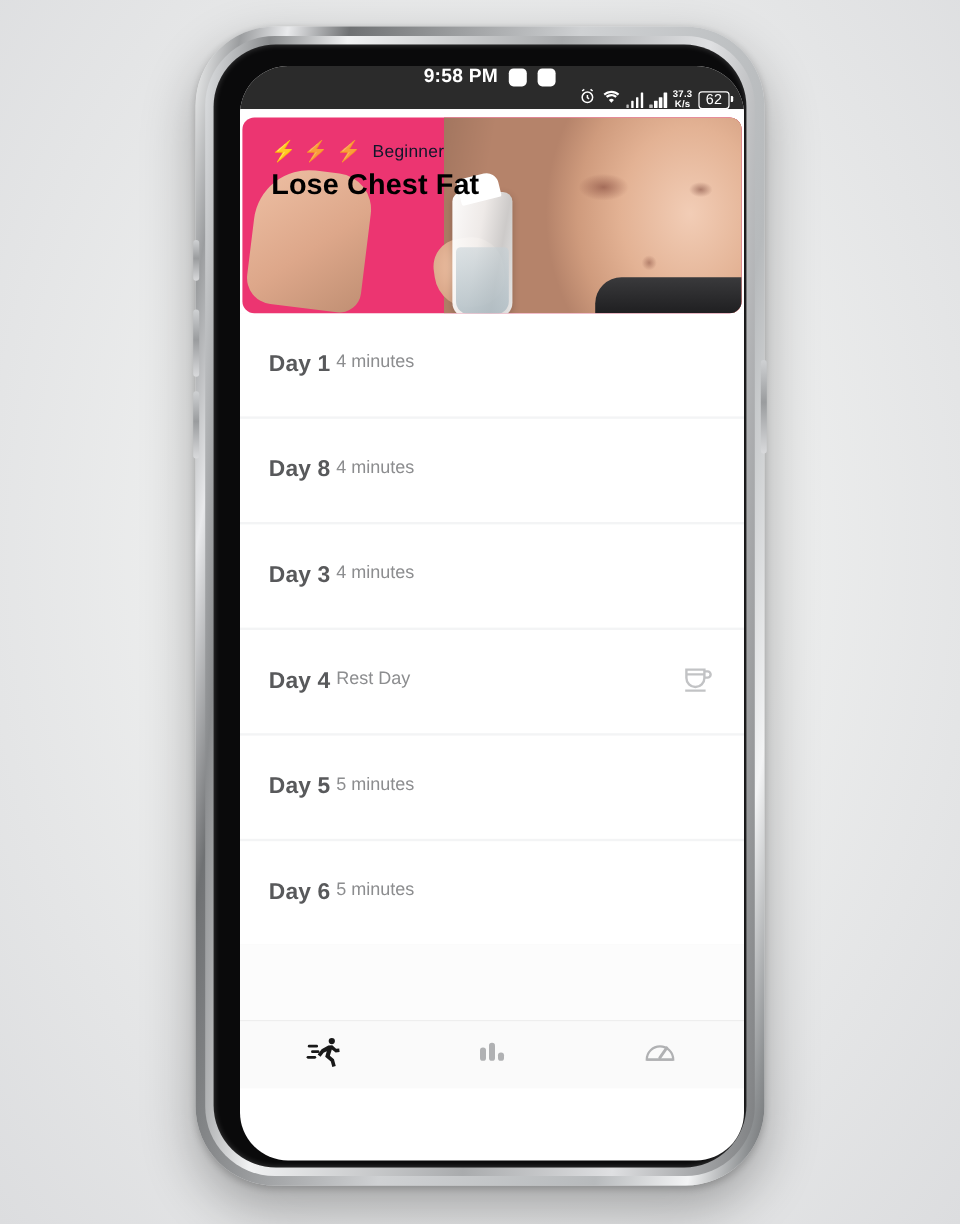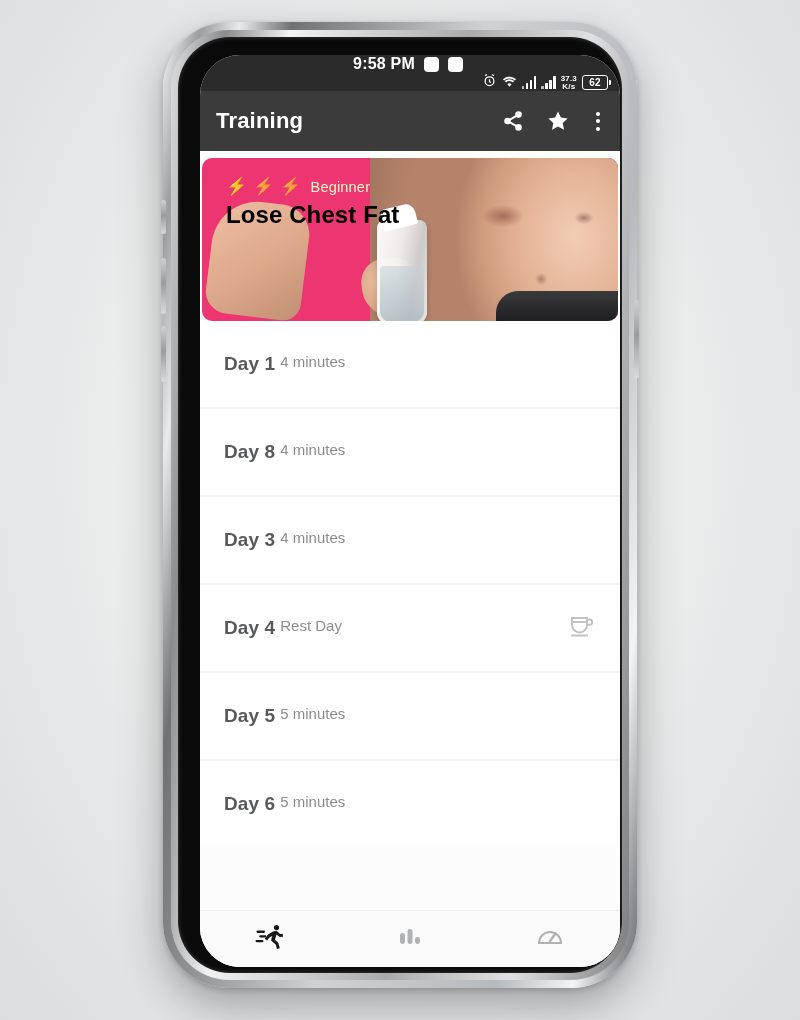--- a/index.html
+++ b/index.html
@@ -54,21 +54,21 @@
   #net-speed{font-size:8px;line-height:8px;font-weight:bold;text-align:center;}
   #net-speed span{display:block;}
   .sig{display:flex;align-items:flex-end;gap:1.5px;height:13px;}
   .sig i{display:block;width:2.5px;background:#fff;border-radius:.5px;}
   .sig i.b1{height:6px;}
   .sig i.b2{height:9px;}
   .sig i.b3{height:13px;}
   .sig i.d0{height:3px;background:#bdbdbd;}
   #battery{
     width:24px;height:13px;border:1.6px solid #fff;border-radius:3px;position:relative;
-    display:flex;align-items:center;justify-content:center;font-size:10px;font-weight:bold;
+    display:flex;align-items:center;justify-content:center;font-size:12px;font-weight:normal;
   }
   #battery:after{content:"";position:absolute;right:-4px;top:3.5px;width:2px;height:5px;background:#fff;border-radius:0 1px 1px 0;}
 
   
   #appbar{
     height:60px;background:#3b3b3b;display:flex;align-items:center;
     padding:0 16px 0 16px;gap:16px;
   }
   #appbar-title{color:#fff;font-size:22px;font-weight:bold;letter-spacing:.2px;}
   #appbar-actions{margin-left:auto;display:flex;align-items:center;gap:22px;}
@@ -125,21 +125,21 @@
   }
   #hand{
     position:absolute;left:160px;top:100px;width:58px;height:58px;
     background:radial-gradient(ellipse at 40% 40%, #efc3a6, #d5a183 70%, #bb8a6d 100%);
     border-radius:40% 46% 42% 50%;transform:rotate(-8deg);
   }
   #banner-text{position:absolute;left:24px;top:20px;z-index:5;}
   #level-row{display:flex;align-items:center;gap:6px;margin-bottom:6px;}
   .bolt{font-size:17px;line-height:17px;color:#fff;}
   .bolt.dim{color:rgba(255,255,255,.72);}
-  #level-label{color:#fef9c3;font-size:14.5px;letter-spacing:.2px;margin-left:3px;}
+  #level-label{color:#0f172a;font-size:14.5px;letter-spacing:.2px;margin-left:3px;}
   #banner-title{color:#000000;font-size:24px;font-weight:bold;letter-spacing:.1px;}
 
   
   #day-list{background:#f3f4f5;}
   .day-row{
     background:#fff;height:86px;padding:0 24px;
     display:flex;align-items:center;margin-bottom:2px;cursor:pointer;
   }
   .day-texts{display:flex;flex-direction:row;gap:5px;}
   .day-title{font-size:19px;font-weight:bold;color:#58595b;letter-spacing:.1px;}
@@ -204,44 +204,20 @@
       <span id="net-speed">
         <span>37.3</span>
         <span>K/s</span>
       </span>
       <span id="battery">
         <span>62</span>
       </span>
     </div>
   </div>
 
-  <div id="appbar">
-    <div id="appbar-title">Training</div>
-    <div id="appbar-actions">
-      <span class="act">
-        <svg width="22" height="22" viewBox="0 0 24 24" fill="none" stroke="#ffffff" stroke-width="2" stroke-linecap="round">
-          <circle cx="18" cy="5" r="2.6" fill="#fff"></circle>
-          <circle cx="6" cy="12" r="2.6" fill="#fff"></circle>
-          <circle cx="18" cy="19" r="2.6" fill="#fff"></circle>
-          <path d="M8.3 10.8 15.7 6.4"></path>
-            <path d="M8.3 13.2 15.7 17.6"></path>
-        </svg>
-      </span>
-      <span class="act">
-        <svg width="24" height="24" viewBox="0 0 24 24" fill="#ffffff">
-          <path d="M12 2.4 14.9 8.6 21.6 9.4 16.7 14 18 20.7 12 17.4 6 20.7 7.3 14 2.4 9.4 9.1 8.6z"></path>
-        </svg>
-      </span>
-      <span class="act dots">
-        <i></i>
-        <i></i>
-        <i></i>
-      </span>
-    </div>
-  </div>
 
   <div id="content">
 
     <div id="banner-wrap">
       <div id="banner">
         <div id="photo">
           <div id="photo-shorts"></div>
         </div>
         <div id="photo-arm"></div>
         <div id="hand"></div>

